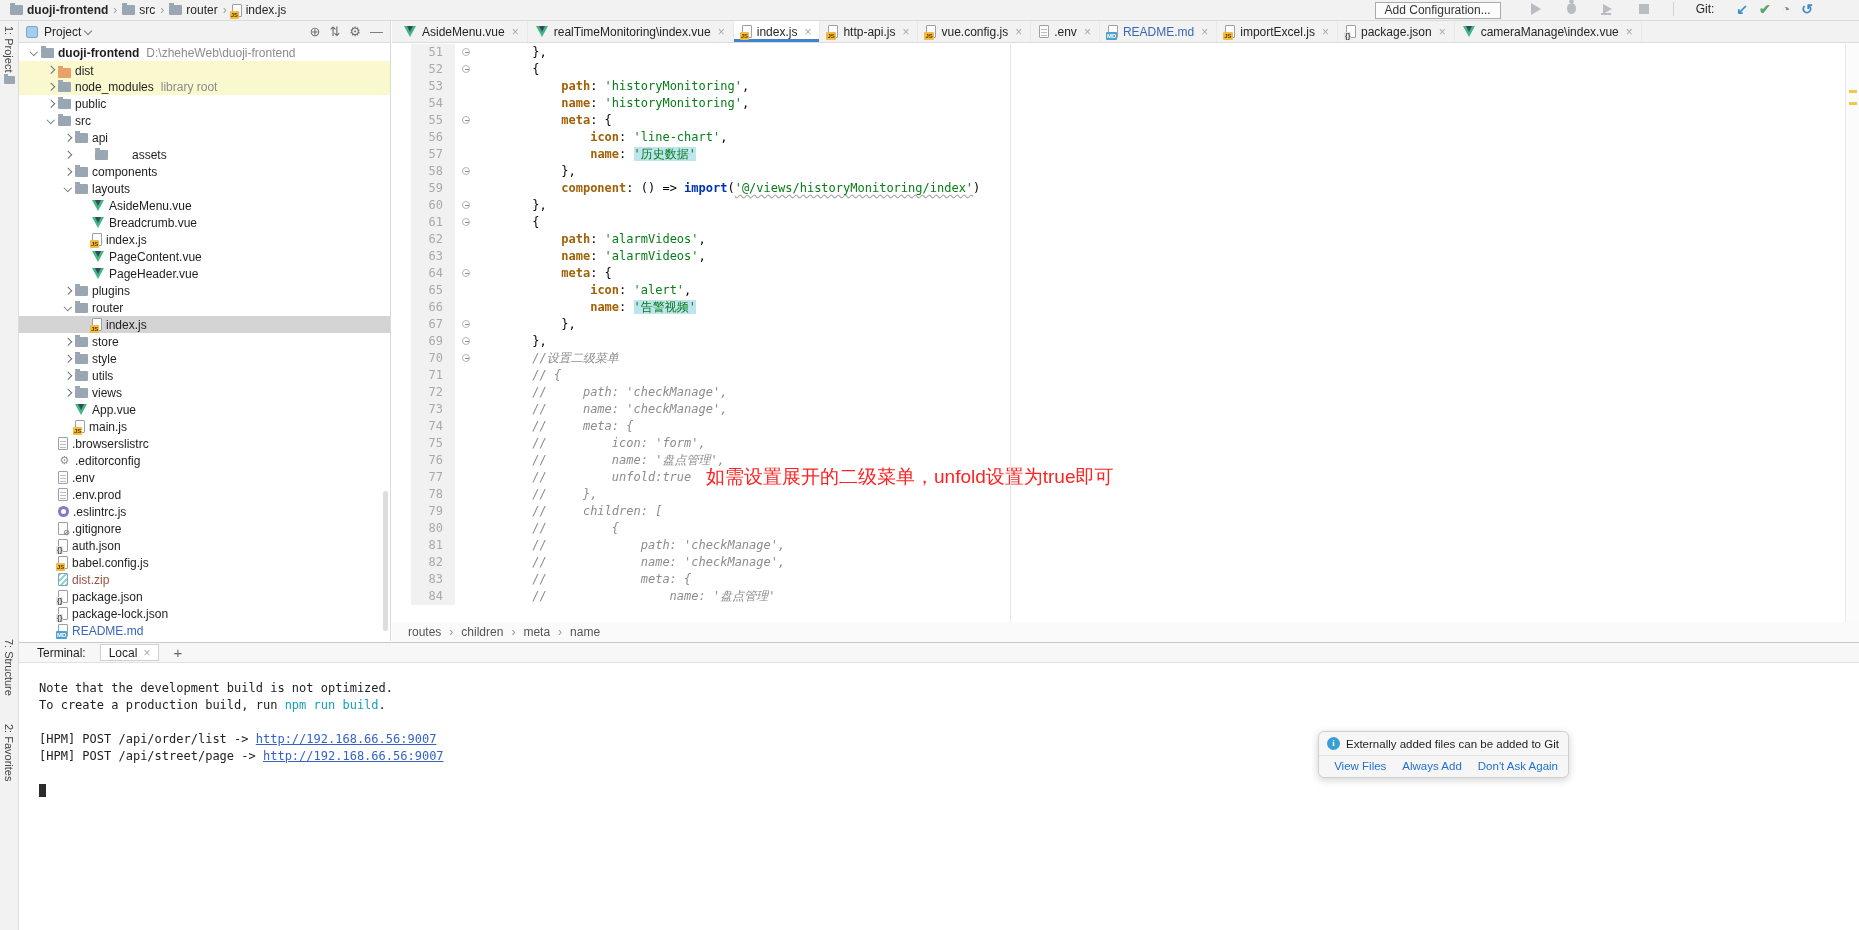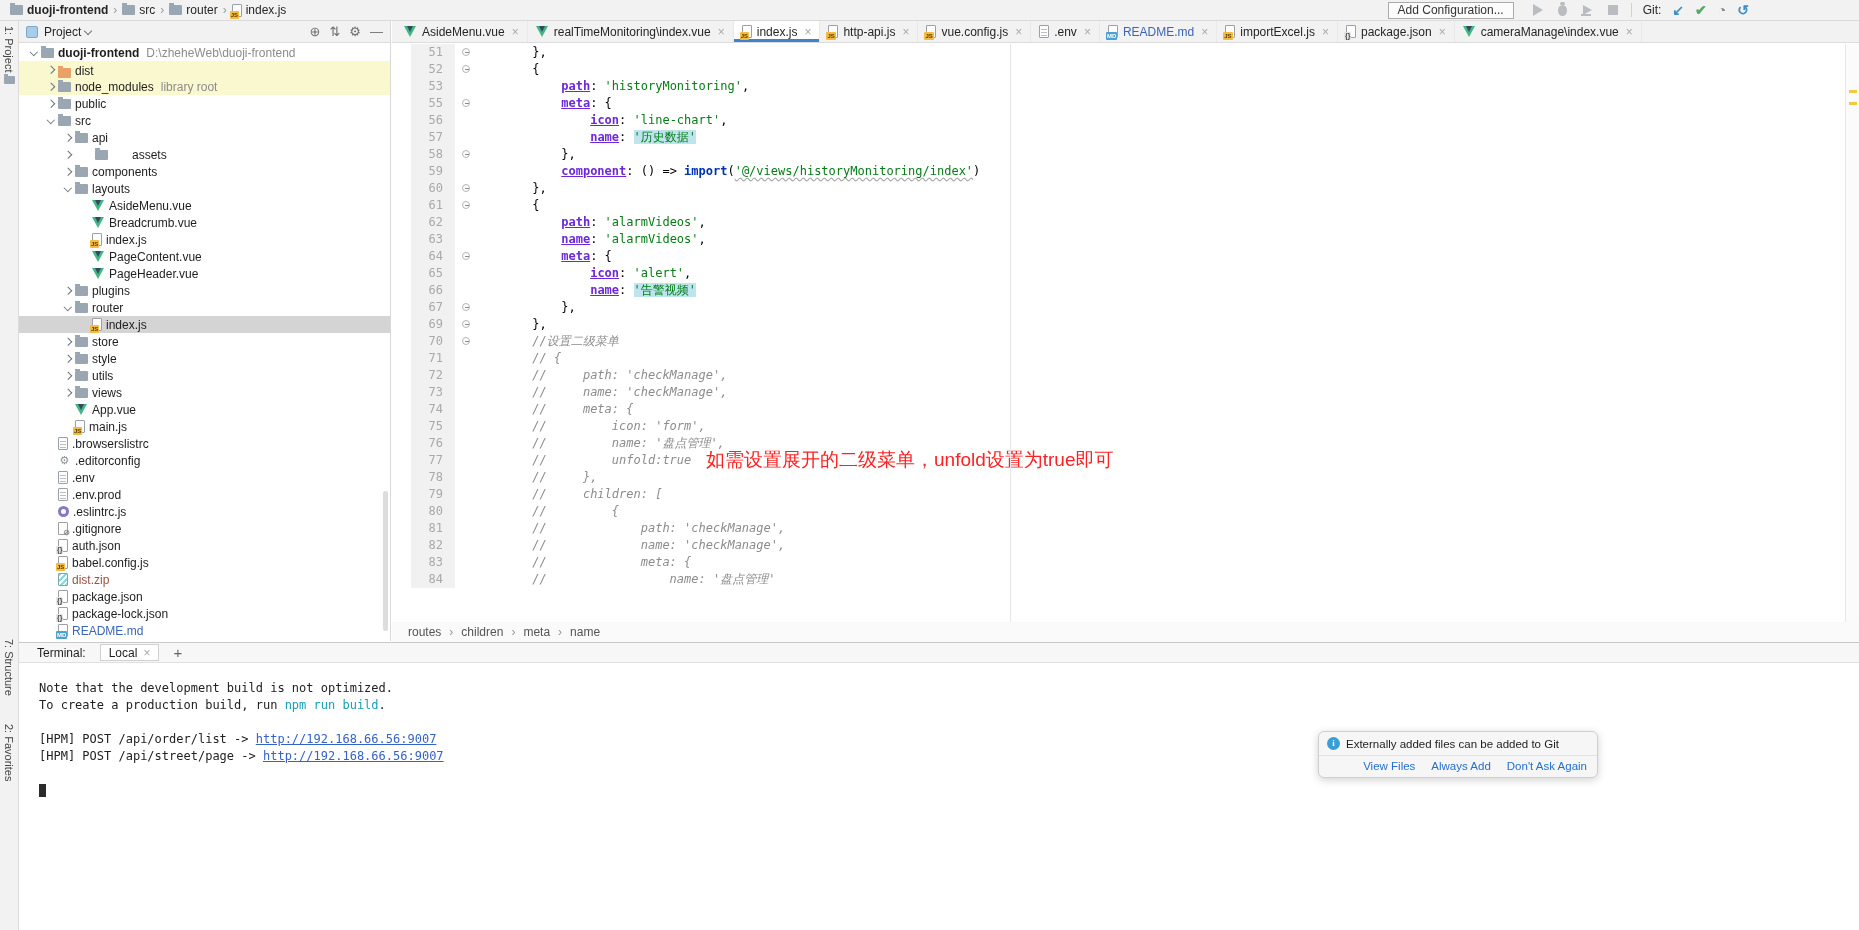--- a/index.html
+++ b/index.html
@@ -8,21 +8,21 @@
           font-family:"Liberation Sans",sans-serif; font-size:12px; color:#1e1e1e; }
 
   
   .toolbar { position:absolute; left:0; top:0; right:0; height:21px; background:#f2f2f2;
              border-bottom:1px solid #dadada; display:flex; align-items:center; padding-left:10px; }
   .crumbs { display:flex; align-items:center; }
   .crumb { display:flex; align-items:center; gap:4px; }
   .crumb .lbl { color:#262626; }
   .crumb.bold .lbl { font-weight:bold; }
   .crumb-sep { color:#9a9a9a; margin:0 5px; }
-  .toolbar-right { margin-left:auto; display:flex; align-items:center; gap:11px; padding-right:110px; }
+  .toolbar-right { margin-left:auto; display:flex; align-items:flex-start; gap:22px; padding-right:46px; }
   .addcfg { height:17px; border:1px solid #ababab; background:#fcfcfc; color:#333;
             font:12px "Liberation Sans",sans-serif; padding:0 9px; margin-right:6px; }
   .ticon { display:inline-flex; width:14px; height:14px; align-items:center; justify-content:center; }
   .sh-play { width:0; height:0; border-left:10px solid #b9bdc1; border-top:6px solid transparent; border-bottom:6px solid transparent; }
   .sh-bug  { width:9px; height:11px; background:#b9bdc1; border-radius:5px / 6px; position:relative; }
   .sh-bug::before { content:""; position:absolute; left:2px; top:-3px; width:5px; height:3px; background:#b9bdc1; border-radius:2px; }
   .sh-cov  { width:0; height:0; border-left:9px solid #b9bdc1; border-top:5px solid transparent; border-bottom:5px solid transparent; position:relative; }
   .sh-cov::after { content:""; position:absolute; left:-11px; top:4px; width:10px; height:2px; background:#b9bdc1; }
   .sh-stop { width:10px; height:10px; background:#b9bdc1; }
   .tb-sep { width:1px; height:14px; background:#d2d2d2; }
@@ -94,21 +94,21 @@
   
   .editor { position:absolute; left:376px; top:44px; right:0; height:578px; background:#fff;margin-left:35px; }
   .code-row { display:flex; height:17px; line-height:17px; font-family:"DejaVu Sans Mono",monospace; font-size:12px; }
   .ln { width:44px; background:#f1f1f1; color:#a9a9a9; text-align:right; padding-right:12px; flex:none;
         font-family:"DejaVu Sans Mono",monospace; }
   .fold { width:26px; position:relative; flex:none; }
   .fold .mark { position:absolute; left:7px; top:4px; width:8px; height:8px; border:1px solid #b5b5b5; border-radius:50%; background:#fff; }
   .fold .mark::after { content:""; position:absolute; left:1.5px; top:3px; width:4px; height:1px; background:#8c8c8c; }
   .codeln { white-space:pre; position:relative; padding-left:8px; }
   .cp { color:#000; }
-  .ck { color:#6d28d9; font-weight:bold;text-decoration:underline; }
+  .ck { color:#a16207; font-weight:bold; }
   .cs { color:#067d17; }
   .csh { color:#067d17; background:#bee4ee; }
   .csu { color:#067d17; text-decoration:underline; text-decoration-style:wavy; text-decoration-color:#a8a8a8; text-underline-offset:2px; }
   .ckw { color:#0033b3; font-weight:bold; }
   .cc { color:#8c8c8c; font-style:italic; }
   .annotation { position:absolute; left:225px; top:-5px; font:19px "Liberation Sans",sans-serif; color:#ff2121; white-space:nowrap; font-style:normal; }
   .margin-guide { position:absolute; left:599px; top:0; bottom:0; width:1px; background:#e6e6e6; }
   .estripe { position:absolute; right:0; top:0; width:14px; bottom:0; background:#fbfbfb; border-left:1px solid #e8e8e8; }
   .emark { position:absolute; left:3px; width:8px; height:3px; background:#f0c945; }
 
@@ -128,21 +128,21 @@
   .term-add { color:#666; font-size:15px; line-height:15px; }
   .termbody { position:absolute; left:19px; right:0; top:664px; bottom:0; background:#fff;
               font-family:"DejaVu Sans Mono",monospace; font-size:12px; color:#222;
               padding:16px 0 0 20px; line-height:17px; }
   .tline { height:17px; white-space:pre; }
   .tcmd { color:#18a0b8; }
   .tlink { color:#3562c9; text-decoration:underline; }
   .cursor { display:inline-block; width:7px; height:13px; background:#2b2b2b; vertical-align:middle; }
 
   
-  .notification { position:absolute; left:1318px; top:731px; width:280px; background:#f6f6f6;
+  .notification { position:absolute; left:1318px; top:731px; width:251px; background:#f6f6f6;
                   border:1px solid #cfcfcf; border-radius:6px; box-shadow:0 2px 8px rgba(0,0,0,.18);
                   font-size:11.5px; }
   .nrow1 { display:flex; align-items:center; gap:6px; padding:5px 8px; border-bottom:1px solid #e2e2e2; }
   .ninfo { width:13px; height:13px; border-radius:50%; background:#389fd6; flex:none; position:relative; }
   .ninfo::after { content:"i"; position:absolute; left:0; right:0; top:0; bottom:0; color:#fff;
                   font:bold 9px/13px "Liberation Serif",serif; text-align:center; }
   .nmsg { color:#1e1e1e; white-space:nowrap; }
   .nrow2 { display:flex; justify-content:flex-end; gap:16px; padding:4px 10px 5px; }
   .nlink { color:#2470d0; white-space:nowrap; }
 </style>
@@ -503,20 +503,25 @@
           <span class="ln">52</span>
           <span class="fold">
             <span class="mark"></span>
           </span>
           <span class="codeln"><span class="cp">      {</span></span>
         </div>
         <div class="code-row">
           <span class="ln">53</span>
           <span class="fold"></span>
           <span class="codeln"><span class="cp">          </span><span class="ck">path</span><span class="cp">: </span><span class="cs">'historyMonitoring'</span><span class="cp">,</span></span>
+        </div>
+        <div class="code-row">
+          <span class="ln">54</span>
+          <span class="fold"></span>
+          <span class="codeln"><span class="cp">          </span><span class="ck">name</span><span class="cp">: </span><span class="cs">'historyMonitoring'</span><span class="cp">,</span></span>
         </div>
         <div class="code-row">
           <span class="ln">55</span>
           <span class="fold">
             <span class="mark"></span>
           </span>
           <span class="codeln"><span class="cp">          </span><span class="ck">meta</span><span class="cp">: {</span></span>
         </div>
         <div class="code-row">
           <span class="ln">56</span>

